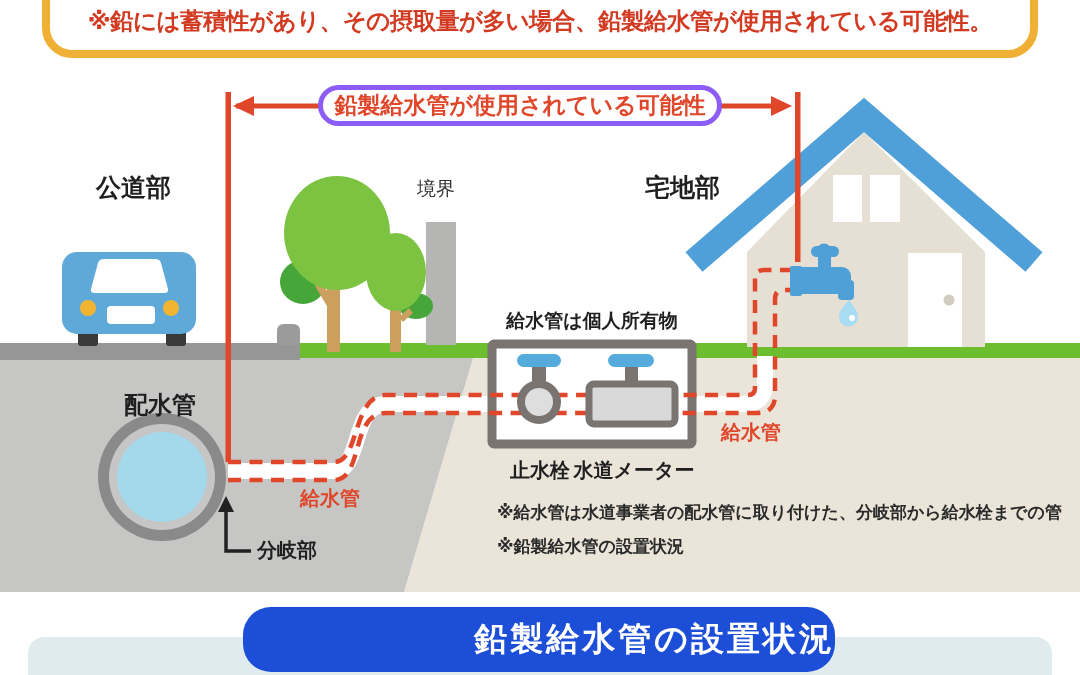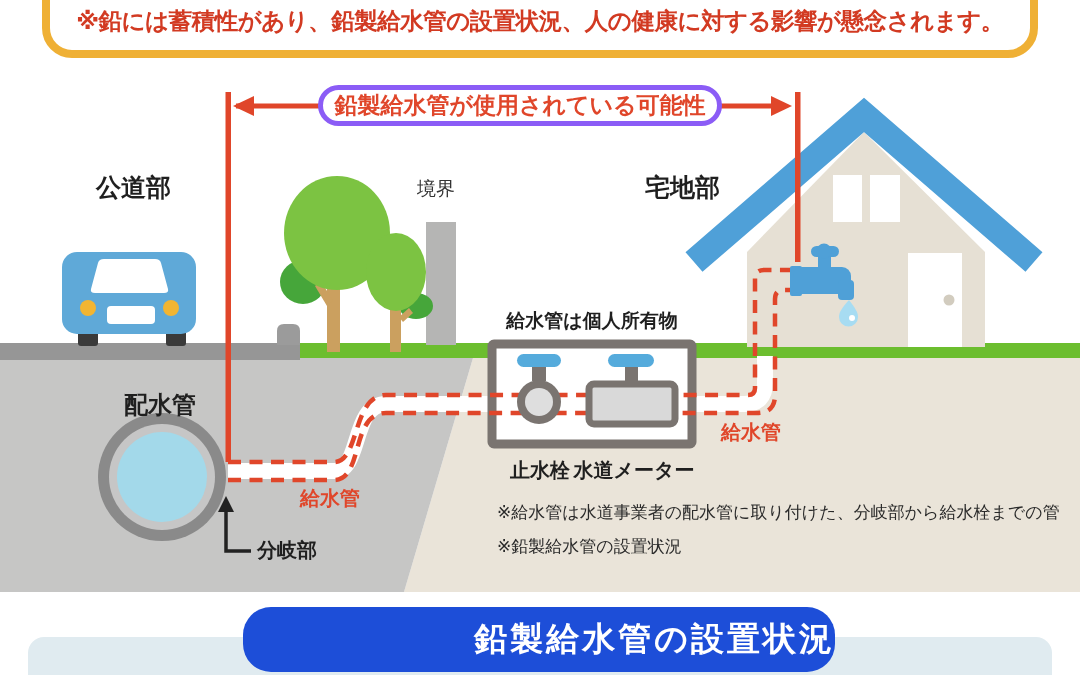--- a/index.html
+++ b/index.html
@@ -14,21 +14,21 @@
              color:#D23A22;font-size:23.5px;font-weight:bold;letter-spacing:-0.5px;}
   
   .arrow-pill{position:absolute;left:318px;top:85px;width:404px;height:41px;box-sizing:border-box;
               background:#fff;border:5px solid #8b5cf6;border-radius:22px;
               display:flex;align-items:center;justify-content:center;}
   .arrow-pill span{color:#E0462A;font-size:23px;font-weight:bold;letter-spacing:0px;}
   
   .lbl{position:absolute;color:#1F1F1F;font-weight:bold;}
   .lbl-red{color:#E0462A;}
   .ctr{transform:translateX(-50%);}
-  .note{position:absolute;color:#2A2A2A;font-size:17px;font-weight:normal;}
+  .note{position:absolute;color:#2A2A2A;font-size:17px;font-weight:bold;}
   
   .bottom-card{position:absolute;left:28px;top:637px;width:1024px;height:38px;
                background:#E0EBF0;border-radius:16px 16px 0 0;}
   .bottom-pill{position:absolute;left:243px;top:607px;width:592px;height:65px;
                background:#1d4ed8;border-radius:28px;display:flex;align-items:center;justify-content:flex-end;}
   .bottom-pill span{color:#ffffff;font-size:33px;font-weight:bold;letter-spacing:3px;}
 </style>
 </head>
 <body>
 
@@ -126,21 +126,21 @@
       <rect x="811" y="246" width="28" height="11" rx="5.5" fill="#4FA0D7"></rect>
       <circle cx="824" cy="251" r="7.5" fill="#4FA0D7"></circle>
       <rect x="793" y="267" width="58" height="27" rx="9" fill="#4FA0D7"></rect>
       <rect x="838" y="280" width="16" height="20" rx="4" fill="#4FA0D7"></rect>
       <path fill="#A7DCF2" d="M 849 300 C 855 308 858 312 858 317 A 9.5 9.5 0 1 1 839 317 C 839 312 842 308 849 300 Z"></path>
       <circle cx="852" cy="318" r="3" fill="#ffffff"></circle>
     </g>
   </svg>
 
   <div class="warn-box">
-    <div class="warn-text">※鉛には蓄積性があり、鉛製給水管の設置状況、人の健康に対する影響が懸念されます。</div>
+    <div class="warn-text">※鉛には蓄積性があり、その摂取量が多い場合、鉛製給水管が使用されている可能性。</div>
   </div>
 
   <div class="arrow-pill">
     <span>鉛製給水管が使用されている可能性</span>
   </div>
 
   <div class="abs lbl" style="left:96px;top:171px;font-size:25px;">公道部</div>
   <div class="abs" style="left:417px;top:176px;font-size:19px;color:#333;">境界</div>
   <div class="abs lbl" style="left:645px;top:171px;font-size:25px;">宅地部</div>
 

